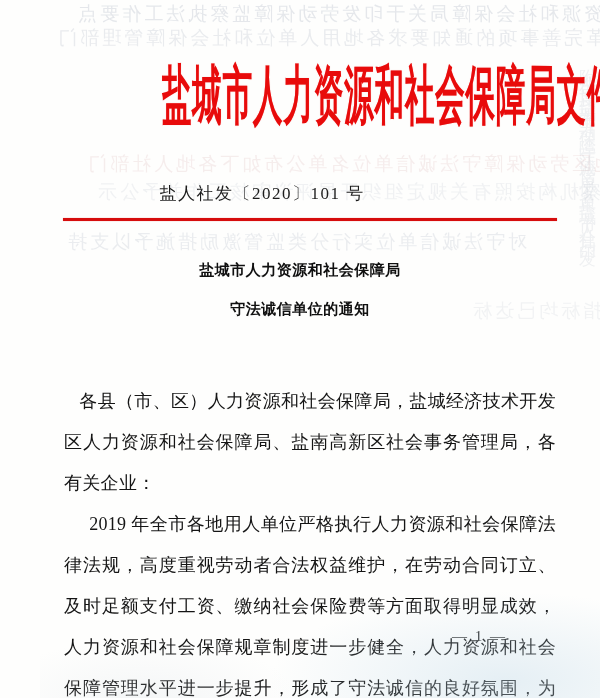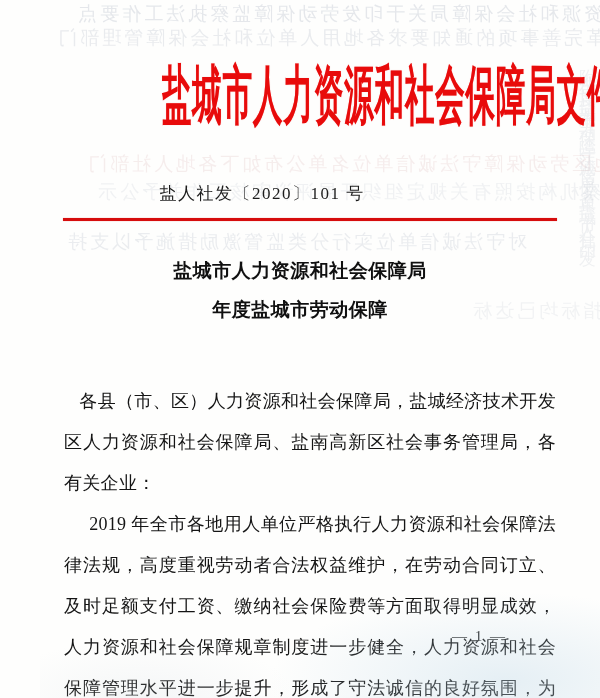--- a/index.html
+++ b/index.html
@@ -56,21 +56,21 @@
   }
 
   .red-rule{
     position:absolute;top:218px;left:63px;width:494px;height:3px;
     background:#d60d0d;box-shadow:0 0 1px rgba(214,13,13,.6);
   }
 
   .doc-title{
     position:absolute;top:251px;left:0;width:600px;text-align:center;
     font-family:"DejaVu Sans","Liberation Sans",sans-serif;font-weight:bold;
-    font-size:19px;line-height:39px;color:#101010;letter-spacing:.5px;
+    font-size:15px;line-height:39px;color:#101010;letter-spacing:.5px;
   }
 
   .body-text{
     position:absolute;top:381px;left:64px;width:492px;
     font-size:18px;line-height:41px;text-align:justify;
     color:#151515;letter-spacing:.3px;
   }
   .body-text p{margin:0;}
   .para-salutation{text-indent:.85em;}
   .para-main{text-indent:1.4em;}
@@ -96,21 +96,21 @@
   <div class="ghost ghost-right">附件年度盐城市劳动保障守法诚信单位名单盐城市人社局印发</div>
 
   <div class="masthead">盐城市人力资源和社会保障局文件</div>
 
   <div class="doc-number">盐人社发〔2020〕101 号</div>
 
   <div class="red-rule"></div>
 
   <div class="doc-title">
     <div>盐城市人力资源和社会保障局</div>
-    <div>年度盐城市劳动保障</div>
+    <div>守法诚信单位的通知</div>
   </div>
 
   <div class="body-text">
     <p class="para-salutation">各县（市、区）人力资源和社会保障局，盐城经济技术开发区人力资源和社会保障局、盐南高新区社会事务管理局，各有关企业：</p>
     <p class="para-main">2019 年全市各地用人单位严格执行人力资源和社会保障法律法规，高度重视劳动者合法权益维护，在劳动合同订立、及时足额支付工资、缴纳社会保险费等方面取得明显成效，人力资源和社会保障规章制度进一步健全，人力资源和社会保障管理水平进一步提升，形成了守法诚信的良好氛围，为构建和谐劳动关系做出了积极贡献，有力地促进了各项事业健康和谐发展。</p>
   </div>
 
   <div class="page-number">— 1 —</div>
 
   <div class="scan-mottle-br"></div>

